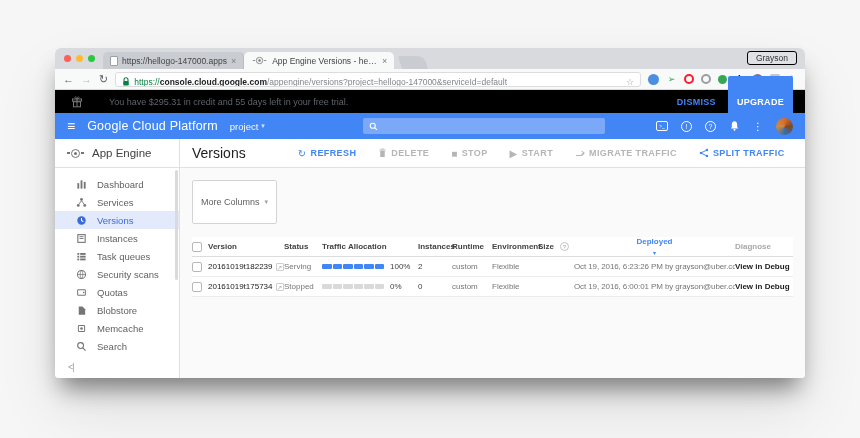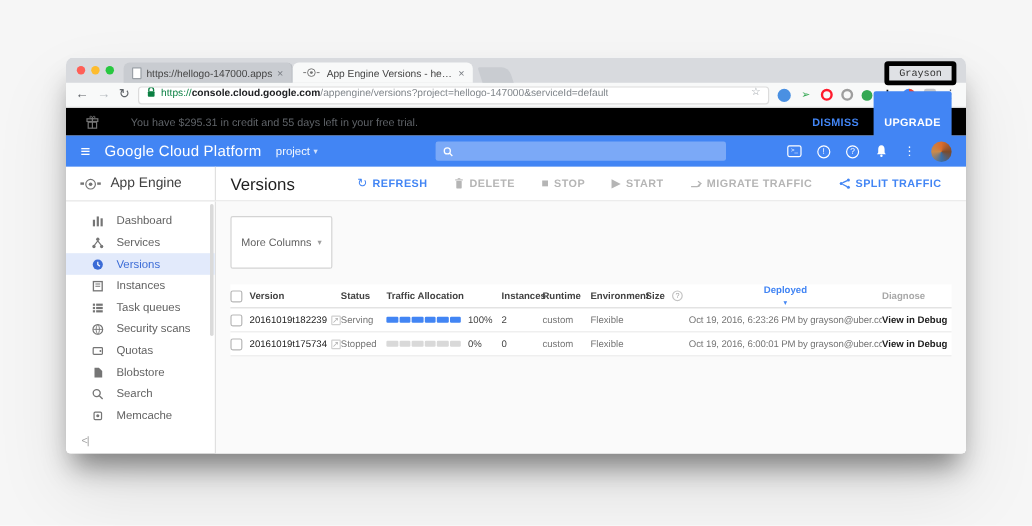--- a/index.html
+++ b/index.html
@@ -15,29 +15,29 @@
   .traffic { display:flex; gap:5px; align-items:center; padding:0 8px 0 9px; height:21px; }
   .light { width:7px; height:7px; border-radius:50%; }
   .light.red{ background:#ff5f57; } .light.yellow{ background:#febc2e; } .light.green{ background:#28c840; }
   .tab { height:17px; display:flex; align-items:center; gap:4px; padding:0 7px; font-size:8.5px; color:#444;
     border-radius:5px 5px 0 0; max-width:150px; white-space:nowrap; }
   .tab.inactive { background:#c9ccd1; border-right:1px solid #b9bcc1; }
   .tab.active { background:#f8f9f9; }
   .tab .title { overflow:hidden; text-overflow:ellipsis; max-width:118px; }
   .tab .close { color:#7b7f85; font-size:9px; cursor:default; }
   .tabstub { width:26px; height:13px; background:#c9ccd1; border-radius:2px 6px 0 0; transform:skewX(18deg); margin-left:6px; }
-  .profile-chip { position:absolute; right:8px; top:3px; background:#dfe1e5; border:4px solid #000000; border-radius:3px;
-    font-size:8.5px; color:#333; padding:1px 8px;font-family:Liberation Mono, monospace; }
+  .profile-chip { position:absolute; right:8px; top:3px; background:#dfe1e5; border:1px solid #000000; border-radius:3px;
+    font-size:8.5px; color:#333; padding:1px 8px; }
   .doc-icon { width:8px; height:10px; background:#fff; border:1px solid #9aa0a6; border-radius:1px; }
 
   
   .addrbar { height:21px; background:#f8f9f9; border-bottom:1px solid #d7d7d7; display:flex; align-items:center; padding:0 8px; gap:7px; }
   .navbtn { font-size:11px; color:#5f6368; line-height:1; }
   .navbtn.disabled { color:#b7bbc0; }
-  .omnibox { flex:1; height:15px; background:#fff; border:1px solid #dcdcdc; border-radius:3px; display:flex; align-items:flex-end; padding:4px 6px; gap:4px; overflow:hidden; }
+  .omnibox { flex:1; height:15px; background:#fff; border:1px solid #dcdcdc; border-radius:3px; display:flex; align-items:flex-start; padding:4px 6px; gap:4px; overflow:hidden; }
   .url { font-size:8.5px; white-space:nowrap; overflow:hidden; }
   .url .scheme { color:#0b8043; }
   .url .host { color:#202124; font-weight:bold; }
   .url .path { color:#80868b; }
   .omni-star { margin-left:auto; font-size:9px; color:#9aa0a6; }
   .extrow { display:flex; align-items:center; gap:7px; }
   .ext { width:11px; height:11px; display:flex; align-items:center; justify-content:center; font-size:8px; }
   .ext-blue { background:#4a90e2; border-radius:50%; }
   .ext-arrow { color:#34a853; font-weight:bold; font-size:9px; }
   .ext-red-ring { border:2px solid #ff1b2d; border-radius:50%; width:10px; height:10px; }
@@ -330,31 +330,31 @@
         <span>Quotas</span>
       </div>
       <div class="sitem">
         <svg width="11" height="11" viewBox="0 0 12 12">
           <path d="M3 1.5 H7 L10 4.5 V10.5 H3 Z" fill="#757575"></path>
         </svg>
         <span>Blobstore</span>
       </div>
       <div class="sitem">
         <svg width="11" height="11" viewBox="0 0 12 12">
+          <rect x="2.6" y="2.6" width="6.8" height="6.8" rx="1" fill="none" stroke="#757575" stroke-width="1.1"></rect>
+          <circle cx="6" cy="6" r="1.4" fill="#757575"></circle>
+        </svg>
+        <span>Memcache</span>
+      </div>
+      <div class="sitem">
+        <svg width="11" height="11" viewBox="0 0 12 12">
           <circle cx="5" cy="5" r="3.2" fill="none" stroke="#757575" stroke-width="1.2"></circle>
           <line x1="7.4" y1="7.4" x2="10.4" y2="10.4" stroke="#757575" stroke-width="1.2"></line>
         </svg>
         <span>Search</span>
-      </div>
-      <div class="sitem">
-        <svg width="11" height="11" viewBox="0 0 12 12">
-          <rect x="2.6" y="2.6" width="6.8" height="6.8" rx="1" fill="none" stroke="#757575" stroke-width="1.1"></rect>
-          <circle cx="6" cy="6" r="1.4" fill="#757575"></circle>
-        </svg>
-        <span>Memcache</span>
       </div>
       <span class="collapse">&lt;|</span>
       <span class="side-scroll"></span>
     </div>
 
     <div class="content">
       <span class="morecols">
         <span>More Columns</span>
         <span class="caret">▾</span>
       </span>

